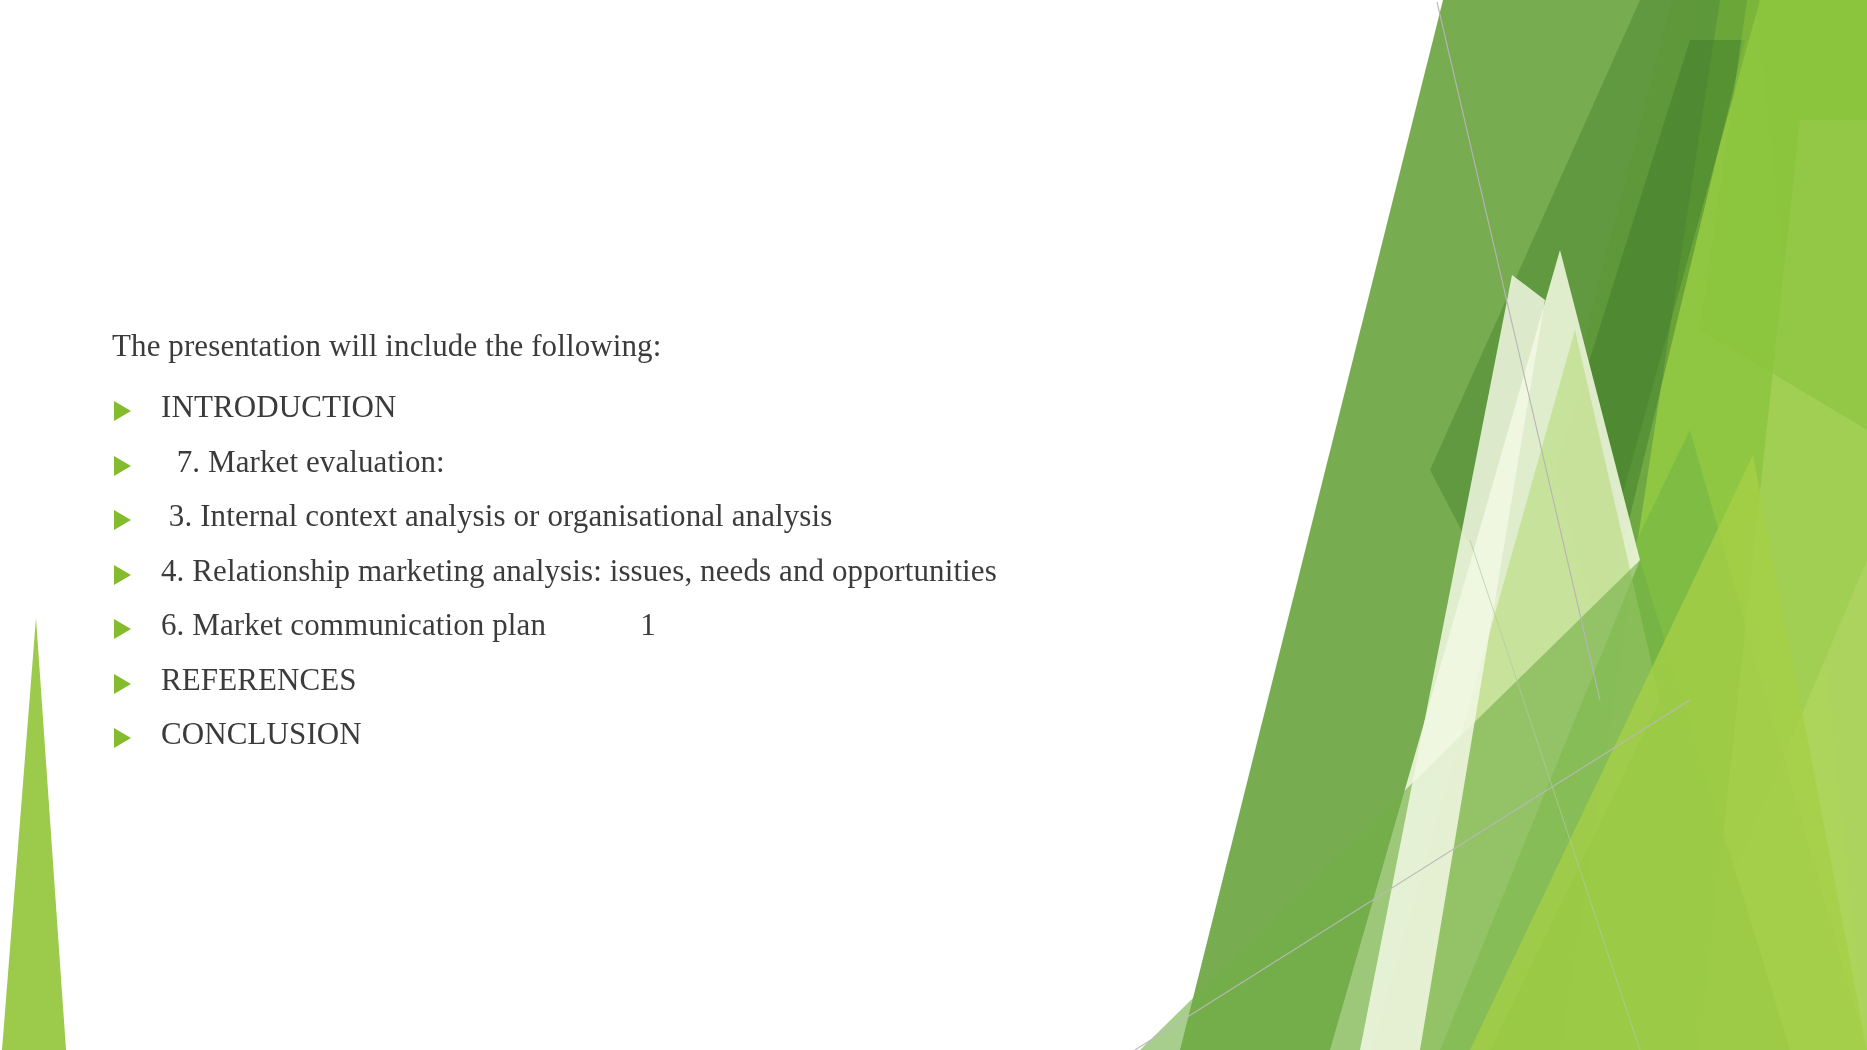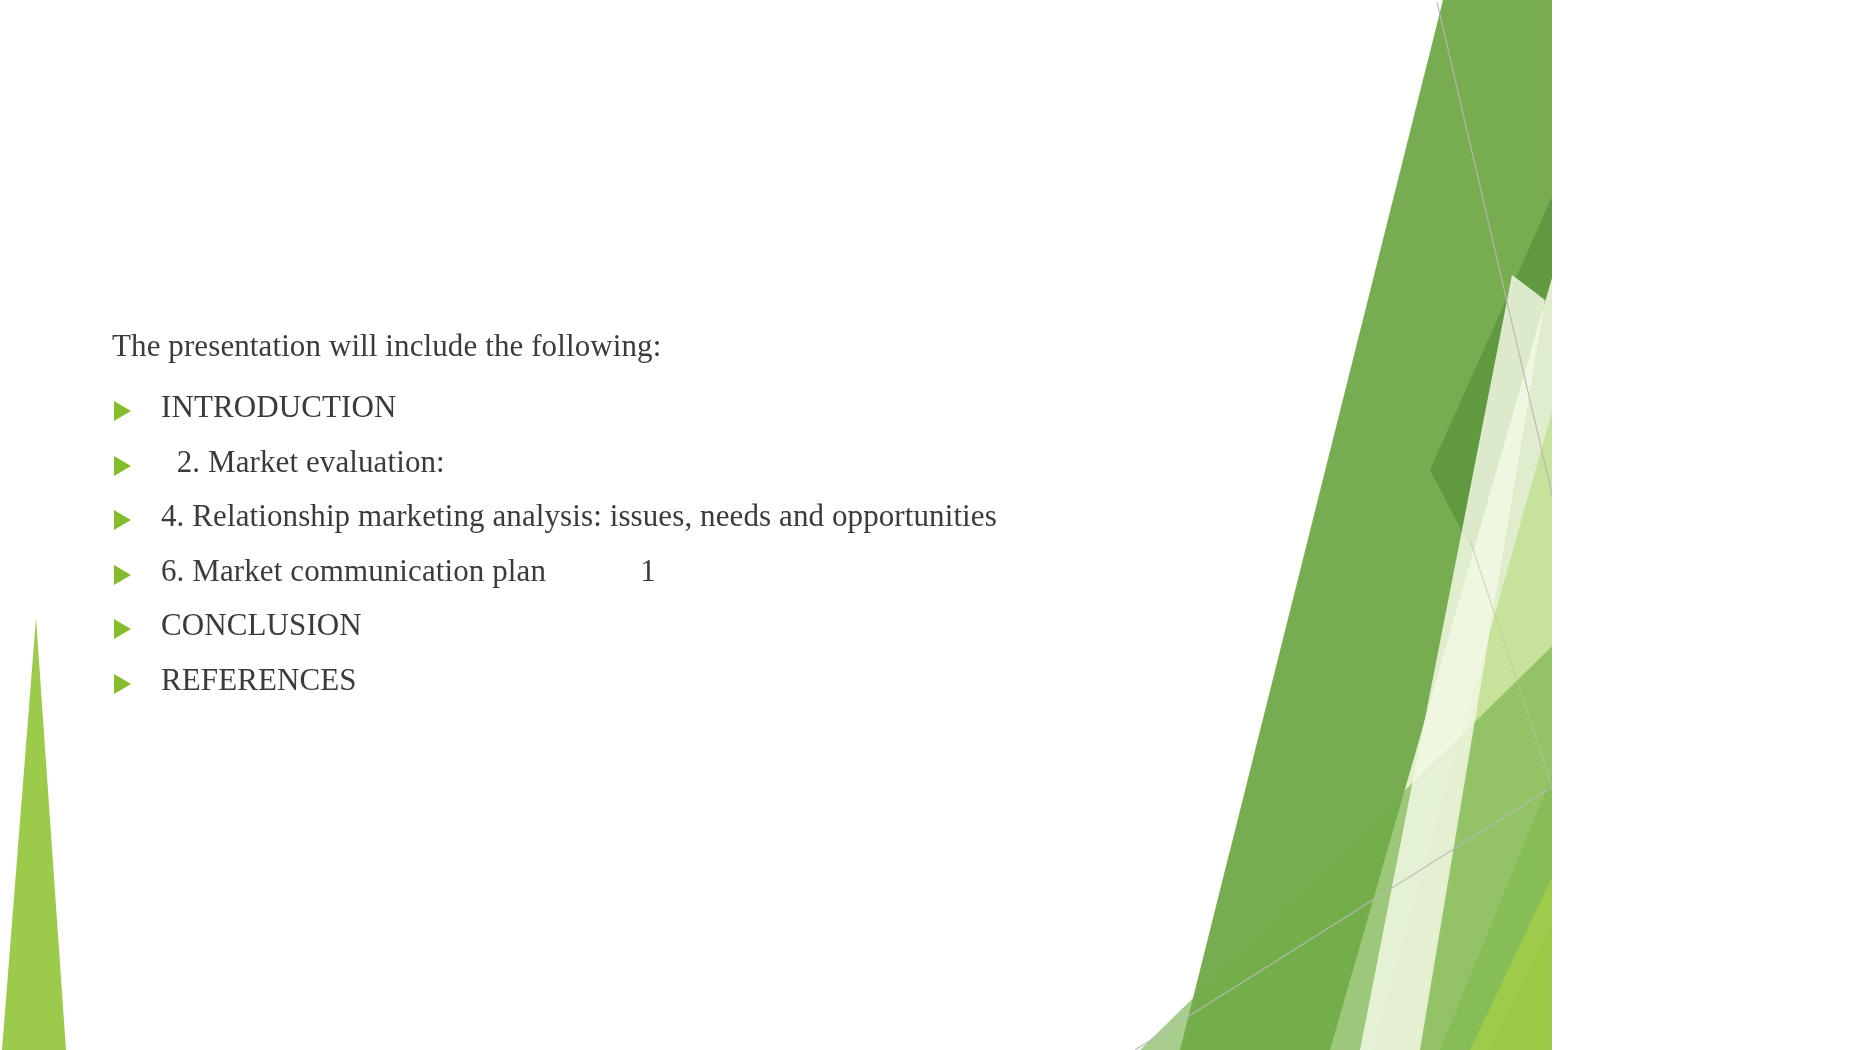--- a/index.html
+++ b/index.html
@@ -5,21 +5,21 @@
   html, body {
     margin: 0;
     padding: 0;
     background: #ffffff;
   }
   body {
     font-family: "Liberation Serif", "DejaVu Serif", serif;
   }
   .slide {
     position: relative;
-    width: 1552px;
+    width: 1867px;
     height: 1050px;
     background: #ffffff;
     overflow: hidden;
   }
 
   
   .deco-layer {
     position: absolute;
     inset: 0;
     width: 1867px;
@@ -135,23 +135,31 @@
         <span class="bullet-text">INTRODUCTION</span>
       </li>
 
 
       <li class="bullet-item">
         <span class="bullet-marker">
           <svg viewBox="0 0 21 24" width="21" height="24">
               <polygon points="2,2 19,12 2,22" fill="#84bc2e"></polygon>
             </svg>
         </span>
-        <span class="bullet-text">  2. Market evaluation:</span>
+        <span class="bullet-text">  7. Market evaluation:</span>
       </li>
 
+      <li class="bullet-item">
+        <span class="bullet-marker">
+          <svg viewBox="0 0 21 24" width="21" height="24">
+              <polygon points="2,2 19,12 2,22" fill="#84bc2e"></polygon>
+            </svg>
+        </span>
+        <span class="bullet-text"> 3. Internal context analysis or organisational analysis</span>
+      </li>
 
       <li class="bullet-item">
         <span class="bullet-marker">
           <svg viewBox="0 0 21 24" width="21" height="24">
               <polygon points="2,2 19,12 2,22" fill="#84bc2e"></polygon>
             </svg>
         </span>
         <span class="bullet-text">4. Relationship marketing analysis: issues, needs and opportunities</span>
       </li>
 
@@ -164,28 +172,28 @@
         <span class="bullet-text">6. Market communication plan            1</span>
       </li>
 
 
       <li class="bullet-item">
         <span class="bullet-marker">
           <svg viewBox="0 0 21 24" width="21" height="24">
               <polygon points="2,2 19,12 2,22" fill="#84bc2e"></polygon>
             </svg>
         </span>
-        <span class="bullet-text">CONCLUSION</span>
+        <span class="bullet-text">REFERENCES</span>
       </li>
 
       <li class="bullet-item">
         <span class="bullet-marker">
           <svg viewBox="0 0 21 24" width="21" height="24">
               <polygon points="2,2 19,12 2,22" fill="#84bc2e"></polygon>
             </svg>
         </span>
-        <span class="bullet-text">REFERENCES</span>
+        <span class="bullet-text">CONCLUSION</span>
       </li>
 
     </ul>
   </div>
 
 </div>
 
 </body></html>

